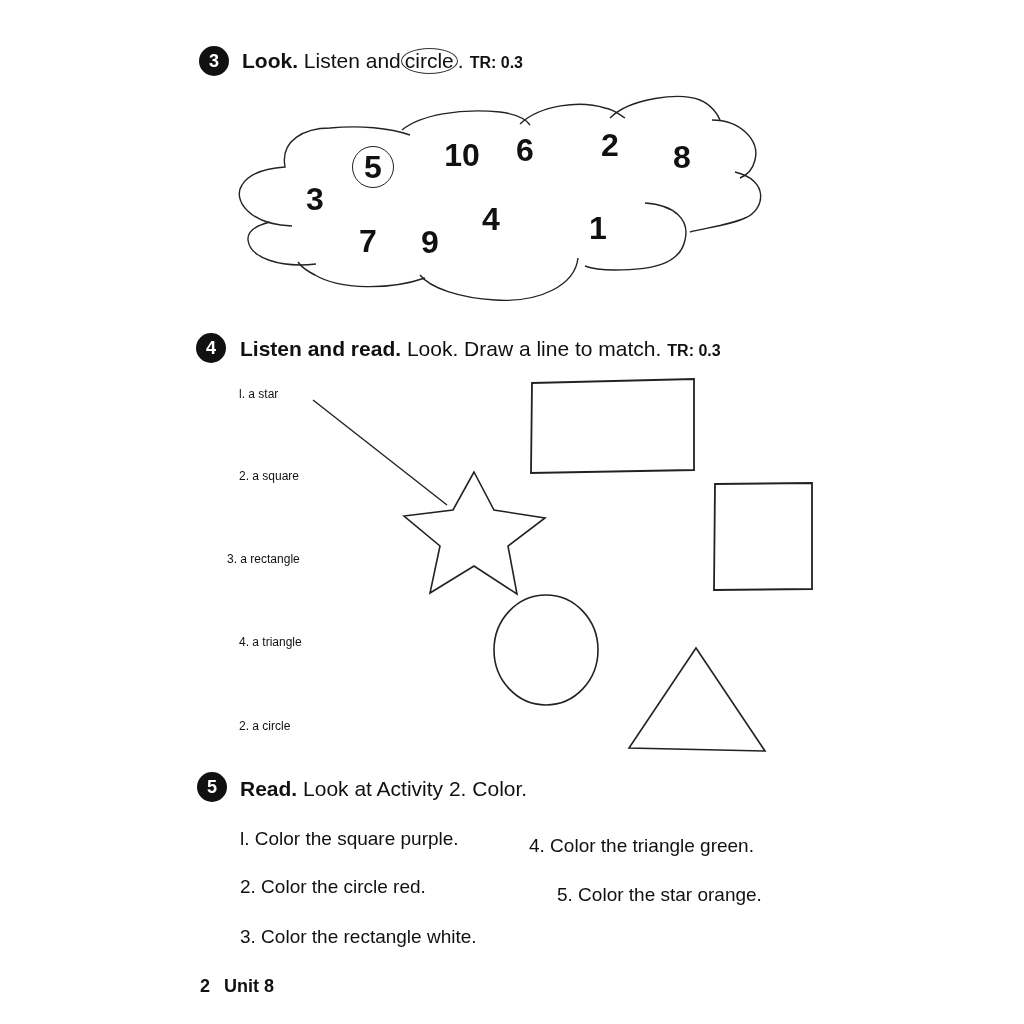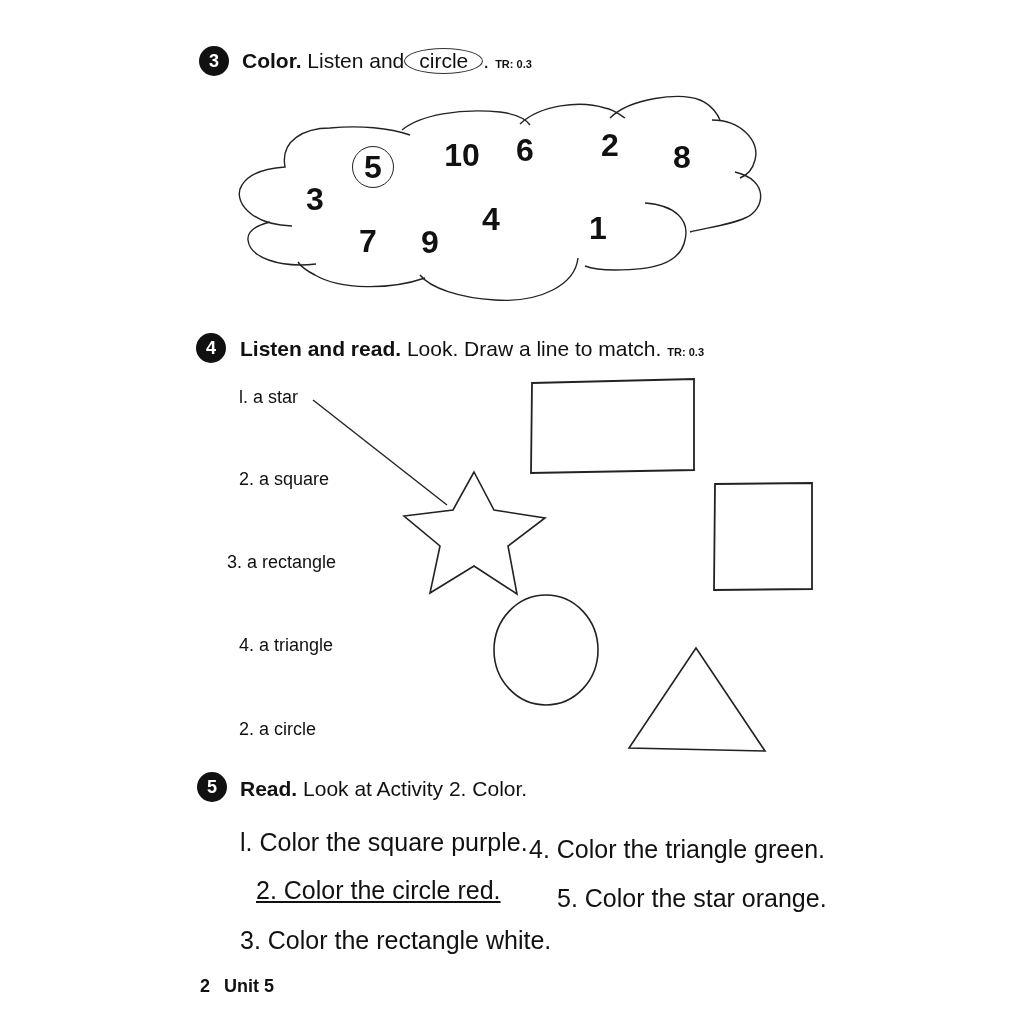--- a/index.html
+++ b/index.html
@@ -5,42 +5,42 @@
   html, body { margin: 0; padding: 0; background: #ffffff; }
   body { width: 1024px; height: 1024px; position: relative; overflow: hidden;
          font-family: "DejaVu Sans", "Liberation Sans", sans-serif; color: #111; }
   .num-badge { position: absolute; width: 30px; height: 30px; border-radius: 50%;
                background: #111; color: #fff; font-weight: bold; font-size: 18px;
                display: flex; align-items: center; justify-content: center;
                font-family: "Liberation Sans", sans-serif; }
   .heading { position: absolute; font-size: 21px; white-space: nowrap;
              font-family: "Liberation Sans", sans-serif; }
   .heading b { font-weight: bold; }
-  .tr { font-size: 11px; font-weight: bold; margin-left: 6px; }
+  .tr { font-size: 16px; font-weight: bold; margin-left: 6px; }
   .circled-word { display: inline-block; border: 1.3px solid #333; border-radius: 50%;
-                  padding: 0 14px; line-height: 24px; }
+                  padding: 0 3px; line-height: 24px; }
   .cloud-num { position: absolute; font-weight: bold; font-size: 32px;
                font-family: "Liberation Sans", sans-serif; transform: translate(-50%, -50%); }
   .circled-num { border: 1.5px solid #222; border-radius: 50%; width: 40px; height: 40px;
                  display: flex; align-items: center; justify-content: center; }
-  .item { position: absolute; font-size: 18px; white-space: nowrap;
+  .item { position: absolute; font-size: 12px; white-space: nowrap;
           font-family: "Liberation Sans", sans-serif; }
-  .color-item { position: absolute; font-size: 25px; white-space: nowrap;
+  .color-item { position: absolute; font-size: 19px; white-space: nowrap;
                 font-family: "Liberation Sans", sans-serif; }
   .footer { position: absolute; left: 200px; top: 976px; font-size: 18px; font-weight: bold;
             font-family: "Liberation Sans", sans-serif; white-space: nowrap; }
   .footer span + span { margin-left: 14px; }
   svg { position: absolute; left: 0; top: 0; }
 </style>
 </head>
 <body>
 
 <div class="num-badge" style="left:199px; top:46px;">3</div>
 <div class="heading" style="left:242px; top:48px;">
-  <b>Color.</b>
+  <b>Look.</b>
   <span>Listen and</span><span class="circled-word">circle</span><span>.</span><span class="tr">TR: 0.3</span>
 </div>
 
 <svg width="1024" height="1024">
 
   <g fill="none" stroke="#222" stroke-width="1.4">
     <path d="M292,226 C250,225 232,200 242,185 C250,172 270,168 285,167 C280,140 305,128 330,128 C360,125 390,128 410,135"></path>
     <path d="M402,130 C420,115 460,108 500,112 C515,114 525,118 530,125"></path>
     <path d="M520,124 C540,105 580,100 605,108 C615,110 620,115 625,118"></path>
     <path d="M610,118 C630,98 680,92 700,100 C712,105 718,115 720,120"></path>
@@ -90,20 +90,20 @@
 <div class="item" style="left:239px; top:635px;">4. a triangle</div>
 <div class="item" style="left:239px; top:719px;">2. a circle</div>
 
 <div class="num-badge" style="left:197px; top:772px;">5</div>
 <div class="heading" style="left:240px; top:777px;">
   <b>Read.</b>
   <span>Look at Activity 2. Color.</span>
 </div>
 
 <div class="color-item" style="left:240px; top:828px;">l.  Color the square purple.</div>
-<div class="color-item" style="left:256px; top:876px;text-decoration:underline;">2. Color the circle red.</div>
+<div class="color-item" style="left:240px; top:876px;">2. Color the circle red.</div>
 <div class="color-item" style="left:240px; top:926px;text-align:right;">3. Color the rectangle white.</div>
 <div class="color-item" style="left:529px; top:835px;">4. Color the triangle green.</div>
 <div class="color-item" style="left:530px; top:884px;margin-left:27px;">5. Color the star orange.</div>
 
 <div class="footer">
-  <span>2</span><span>Unit 5</span>
+  <span>2</span><span>Unit 8</span>
 </div>
 
 </body></html>

